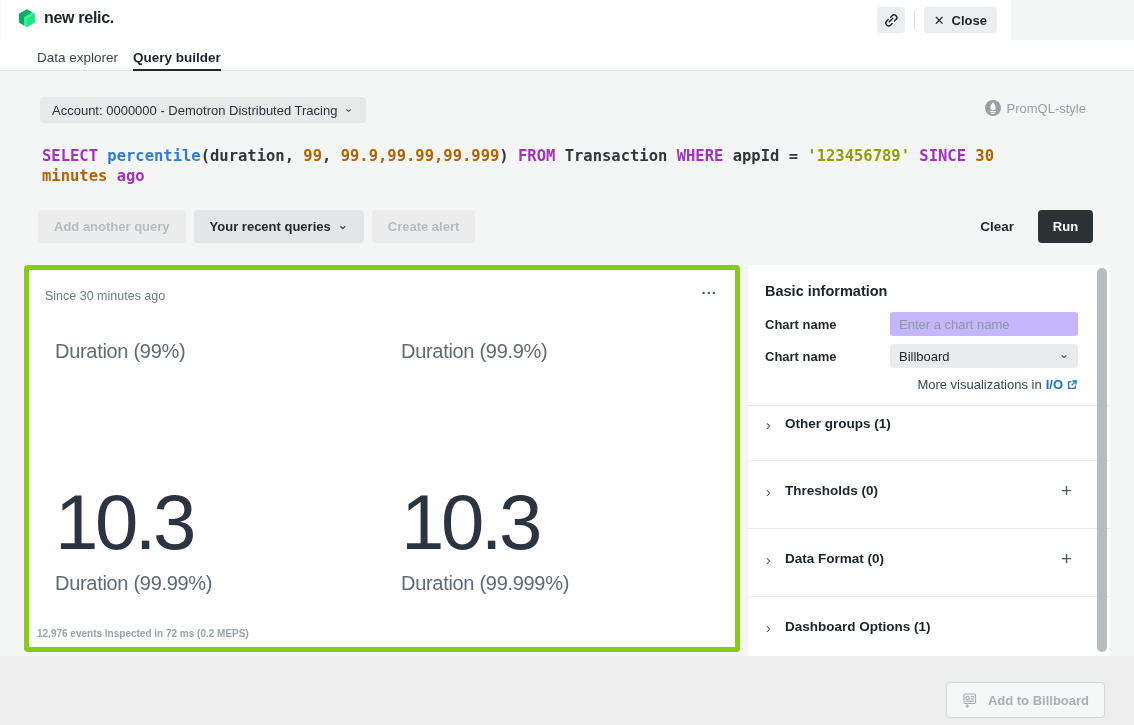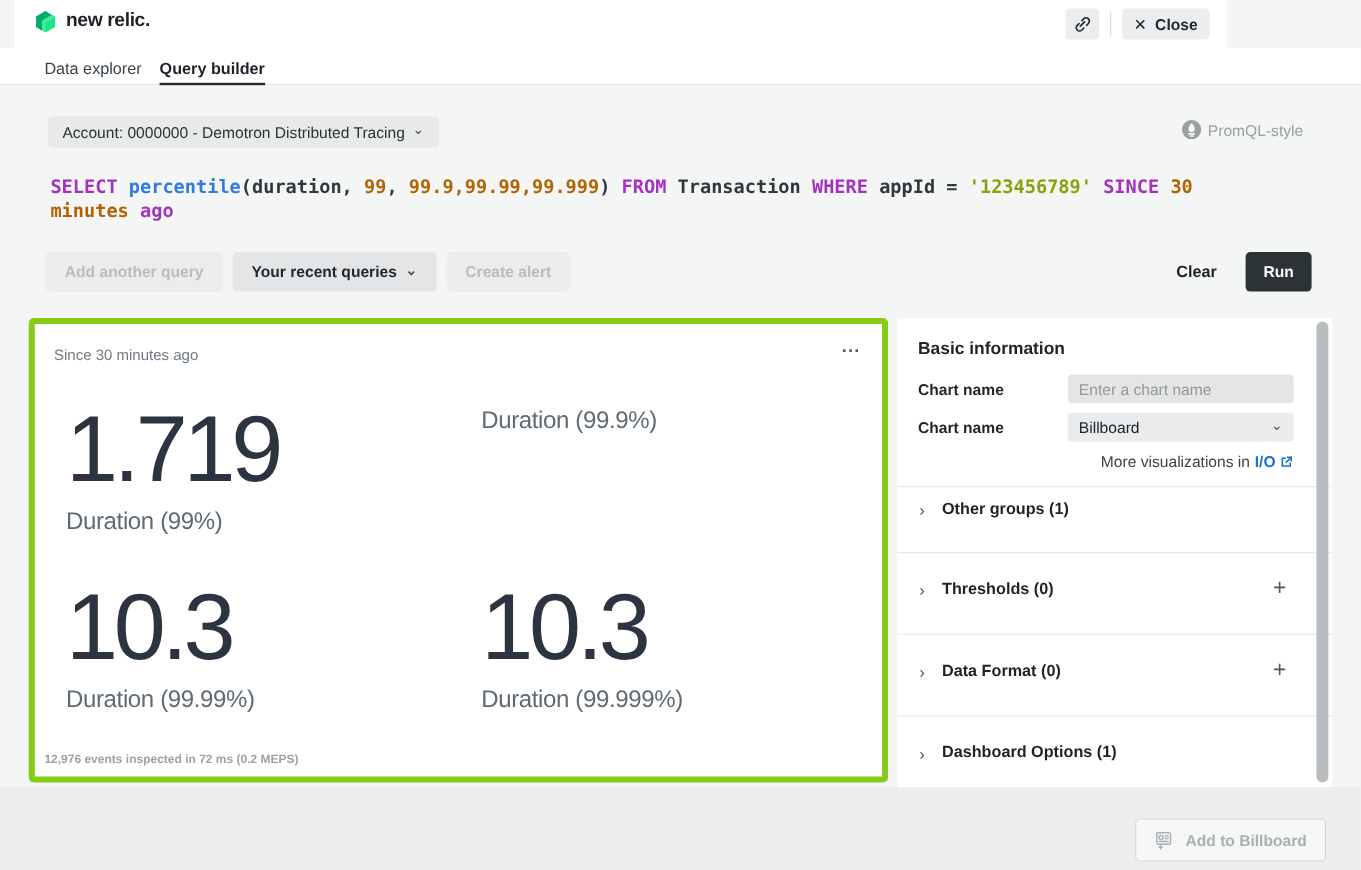--- a/index.html
+++ b/index.html
@@ -1,20 +1,20 @@
 <!DOCTYPE html>
 <html><head>
 <meta charset="utf-8">
 <style>
   * { margin:0; padding:0; box-sizing:border-box; }
   html,body { width:1134px; height:725px; overflow:hidden; }
   body { font-family:"Liberation Sans", sans-serif; background:#f4f5f5; color:#1d2329; position:relative; }
 
   
-  .header { position:absolute; top:0; left:12px; width:1010px; height:40px; background:#ffffff; }
+  .header { position:absolute; top:0; left:1px; width:1010px; height:40px; background:#ffffff; }
   .brand { position:absolute; left:16px; top:8px; display:flex; align-items:center; gap:7px; }
   .brand-text { font-size:16px; font-weight:700; letter-spacing:-0.3px; color:#1d2329; }
   .header-actions { position:absolute; right:14px; top:7px; display:flex; align-items:center; gap:9px; }
   .icon-btn { width:28px; height:26px; background:#ebedee; border:none; border-radius:4px; display:flex; align-items:center; justify-content:center; cursor:pointer; }
   .header-divider { width:1px; height:20px; background:#d9dcdc; }
   .close-btn { height:26px; padding:0 10px; background:#ebedee; border:none; border-radius:4px; display:flex; align-items:center; gap:7px; font-family:"Liberation Sans",sans-serif; font-size:13px; font-weight:700; color:#22282d; cursor:pointer; }
   .close-x { font-size:13px; font-weight:400; }
 
   
   .tabbar { position:absolute; top:40px; left:0; width:1134px; height:31px; background:#ffffff; border-bottom:1px solid #e3e5e5; }
@@ -54,21 +54,21 @@
   .billboard-value { font-size:78px; line-height:84px; letter-spacing:-3.5px; color:#2b3440; }
   .billboard-label { margin-top:8px; font-size:20px; letter-spacing:-0.3px; color:#5f6a75; }
   .events-note { position:absolute; left:8px; bottom:8px; font-size:10px; font-weight:700; color:#9ba2a6;margin-top:48px; }
 
   
   .settings { position:absolute; left:748px; top:194px; width:362px; height:391px; background:#ffffff; }
   .settings-title { position:absolute; left:17px; top:18px; font-size:14.5px; font-weight:700; color:#1d2329; }
   .field-label { position:absolute; left:17px; font-size:13px; font-weight:700; color:#1f262b; }
   .name-label { top:52px; }
   .type-label { top:84px; }
-  .name-input { position:absolute; left:142px; top:47px; width:188px; height:24px; background:#e5e5e5; border:none; border-radius:3px; padding:0 9px; font-size:13px; color:#2b3338; font-family:"Liberation Sans",sans-serif; }
+  .name-input { position:absolute; left:142px; top:47px; width:188px; height:24px; background:#c4b5fd; border:none; border-radius:3px; padding:0 9px; font-size:13px; color:#2b3338; font-family:"Liberation Sans",sans-serif; }
   .name-input::placeholder { color:#8f9a9e; }
   .type-select { position:absolute; left:142px; top:79px; width:188px; height:24px; background:#e9ebec; border-radius:3px; padding:0 9px; font-size:13px; color:#1d2329; display:flex; align-items:center; justify-content:space-between; cursor:pointer;gap:28px; }
   .more-viz { position:absolute; right:32px; top:112px; font-size:13px; color:#3c454c; display:flex; align-items:center; gap:4px; }
   .more-viz a { color:#1873c1; font-weight:700; text-decoration:none; display:flex; align-items:center; gap:3px; cursor:pointer; }
   .section-divider { position:absolute; left:0; width:100%; height:1px; background:#e8eaea; }
   .section-row { position:absolute; left:0; width:100%; height:20px; cursor:pointer; }
   .section-chevron { position:absolute; left:18px; top:2px; font-size:14px; line-height:14px; color:#4e565c; }
   .section-label { position:absolute; left:37px; top:0; font-size:13.5px; font-weight:700; color:#1d2329; }
   .section-add { position:absolute; right:38px; top:-2px; font-size:19px; font-weight:400; color:#51595f; background:none; border:none; cursor:pointer; line-height:20px; font-family:"Liberation Sans",sans-serif; }
 
@@ -149,21 +149,20 @@
   <div class="actions-right">
     <button class="clear-btn">Clear</button>
     <button class="run-btn">Run</button>
   </div>
 
   <div class="chart-card">
     <div class="time-label">Since 30 minutes ago</div>
     <button class="card-menu">...</button>
     <div id="billboard-grid">
         <div class="billboard-cell" style="left: 26px; top: 62px;">
-          <div class="billboard-value">1.719</div>
           <div class="billboard-label">Duration (99%)</div>
         </div>
         <div class="billboard-cell" style="left: 372px; top: 62px;">
           <div class="billboard-label">Duration (99.9%)</div>
         </div>
         <div class="billboard-cell" style="left: 26px; top: 210px;">
           <div class="billboard-value">10.3</div>
           <div class="billboard-label">Duration (99.99%)</div>
         </div>
         <div class="billboard-cell" style="left: 372px; top: 210px;">

